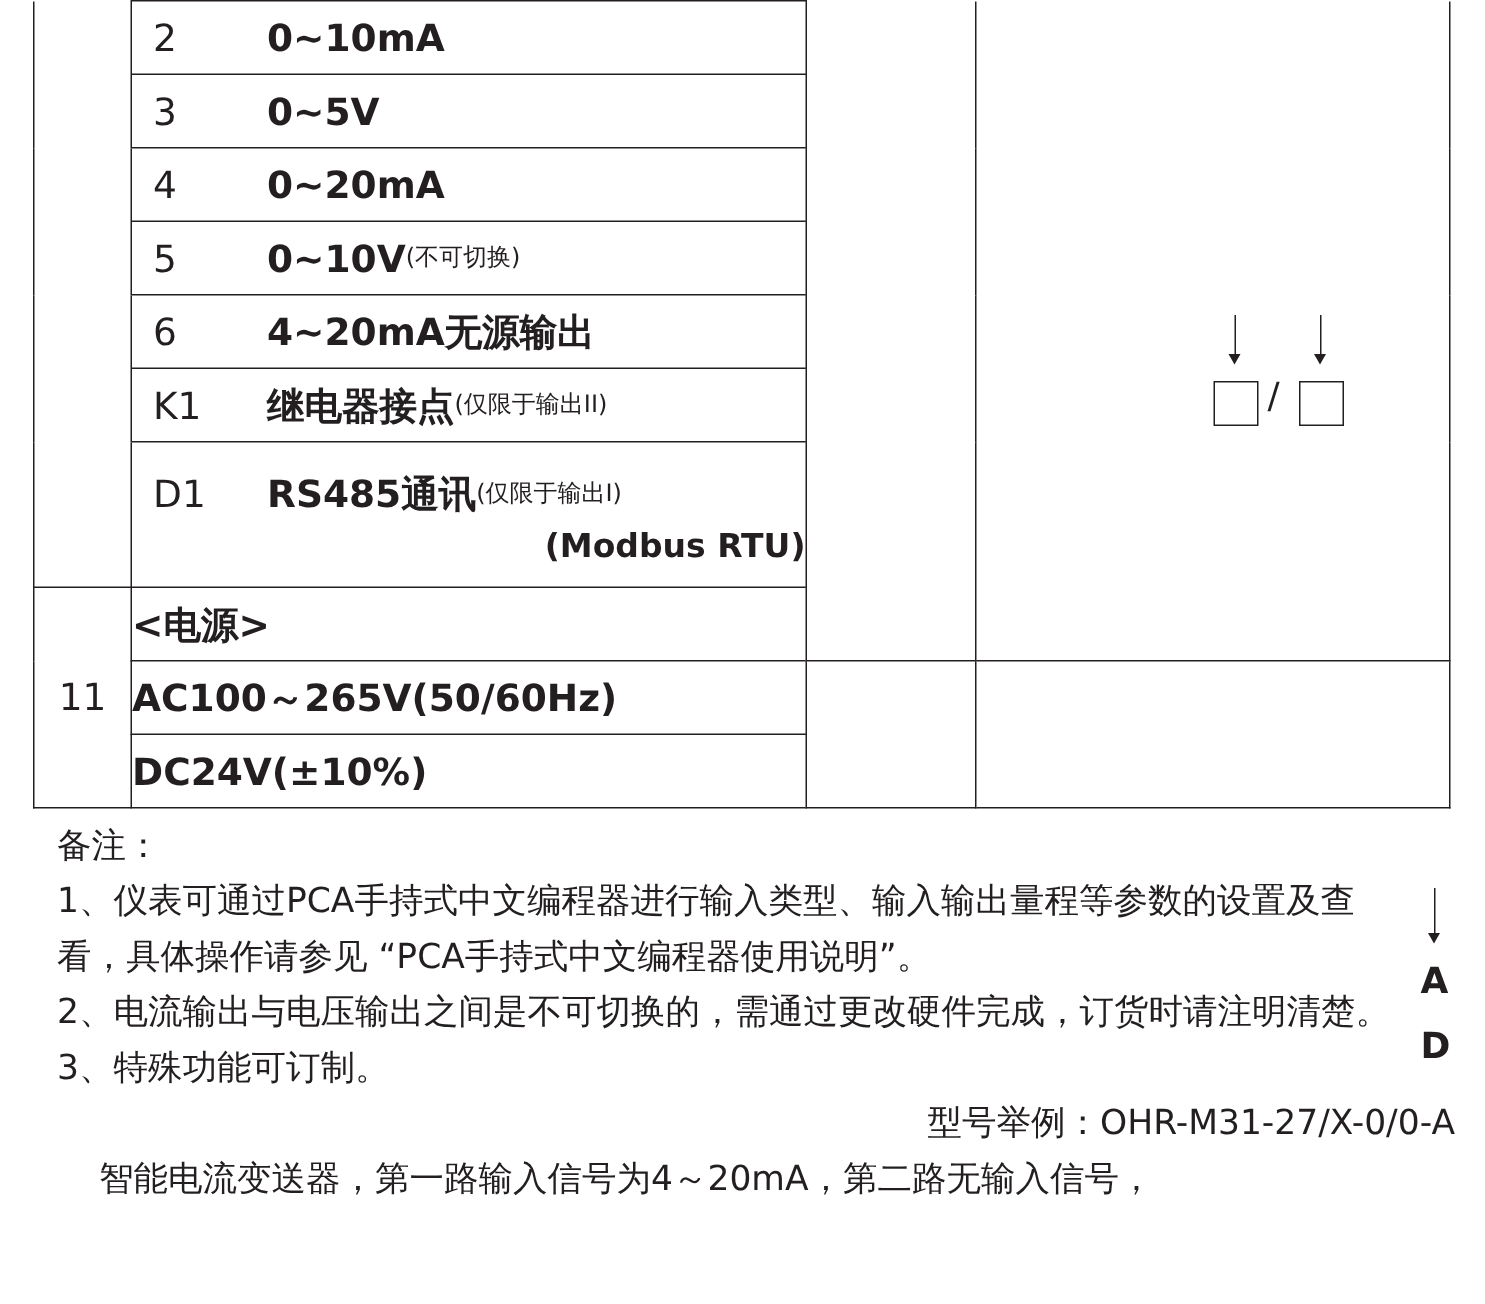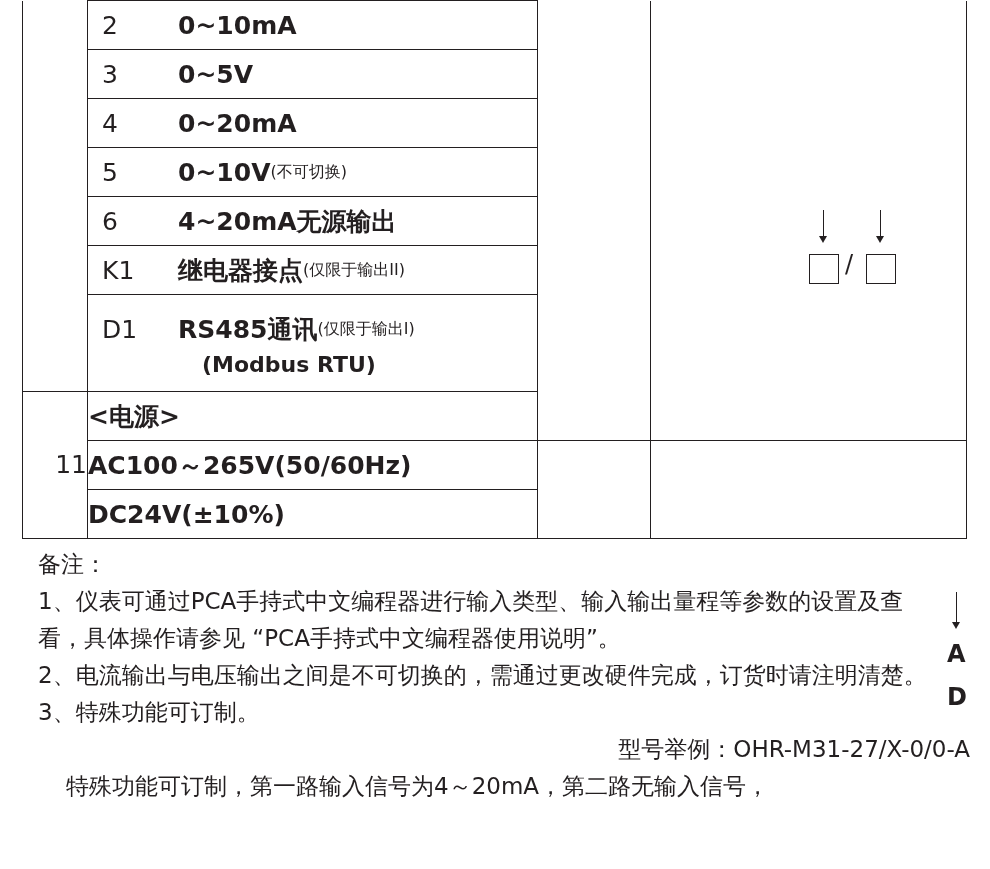--- a/index.html
+++ b/index.html
@@ -24,21 +24,21 @@
     width: 944px;
     border-collapse: collapse;
     table-layout: fixed;
   }
   .spec-table td {
     border: 1px solid #231f20;
     padding: 0;
     vertical-align: middle;
     margin-top: 48px;
   }
-  .spec-table .col-no    { width: 65px; text-align: right; }
+  .spec-table .col-no    { width: 65px; }
   .spec-table .col-desc  { width: 450px; }
   .spec-table .col-mid   { width: 113px; }
   .spec-table .col-right { width: 316px; }
 
   .cell-no {
     font-size: 25px;
     text-align: center;
     height: 48px;
     line-height: 48px;
     font-weight: 500;
@@ -64,20 +64,21 @@
   }
   .desc-cell-tall {
     height: 96px;
   }
   .sub-line {
     display: block;
     font-size: 22px;
     font-weight: bold;
     padding-left: 114px;
     margin-top: 6px;
+    text-align: right;
   }
   .d1-line1 {
     display: block;
     padding-top: 4px;
   }
 
   .plain-cell {
     height: 48px;
     font-size: 25px;
     font-weight: bold;
@@ -248,14 +249,14 @@
   </tbody>
 </table>
 
 <div class="notes">
   <p>备注：</p>
   <p>1、仪表可通过PCA手持式中文编程器进行输入类型、输入输出量程等参数的设置及查</p>
   <p>看，具体操作请参见 “PCA手持式中文编程器使用说明”。</p>
   <p>2、电流输出与电压输出之间是不可切换的，需通过更改硬件完成，订货时请注明清楚。</p>
   <p>3、特殊功能可订制。</p>
   <p class="note-indent1">型号举例：OHR-M31-27/X-0/0-A</p>
-  <p class="note-indent2">特殊功能可订制，第一路输入信号为4～20mA，第二路无输入信号，</p>
+  <p class="note-indent2">智能电流变送器，第一路输入信号为4～20mA，第二路无输入信号，</p>
 </div>
 
 </body></html>

